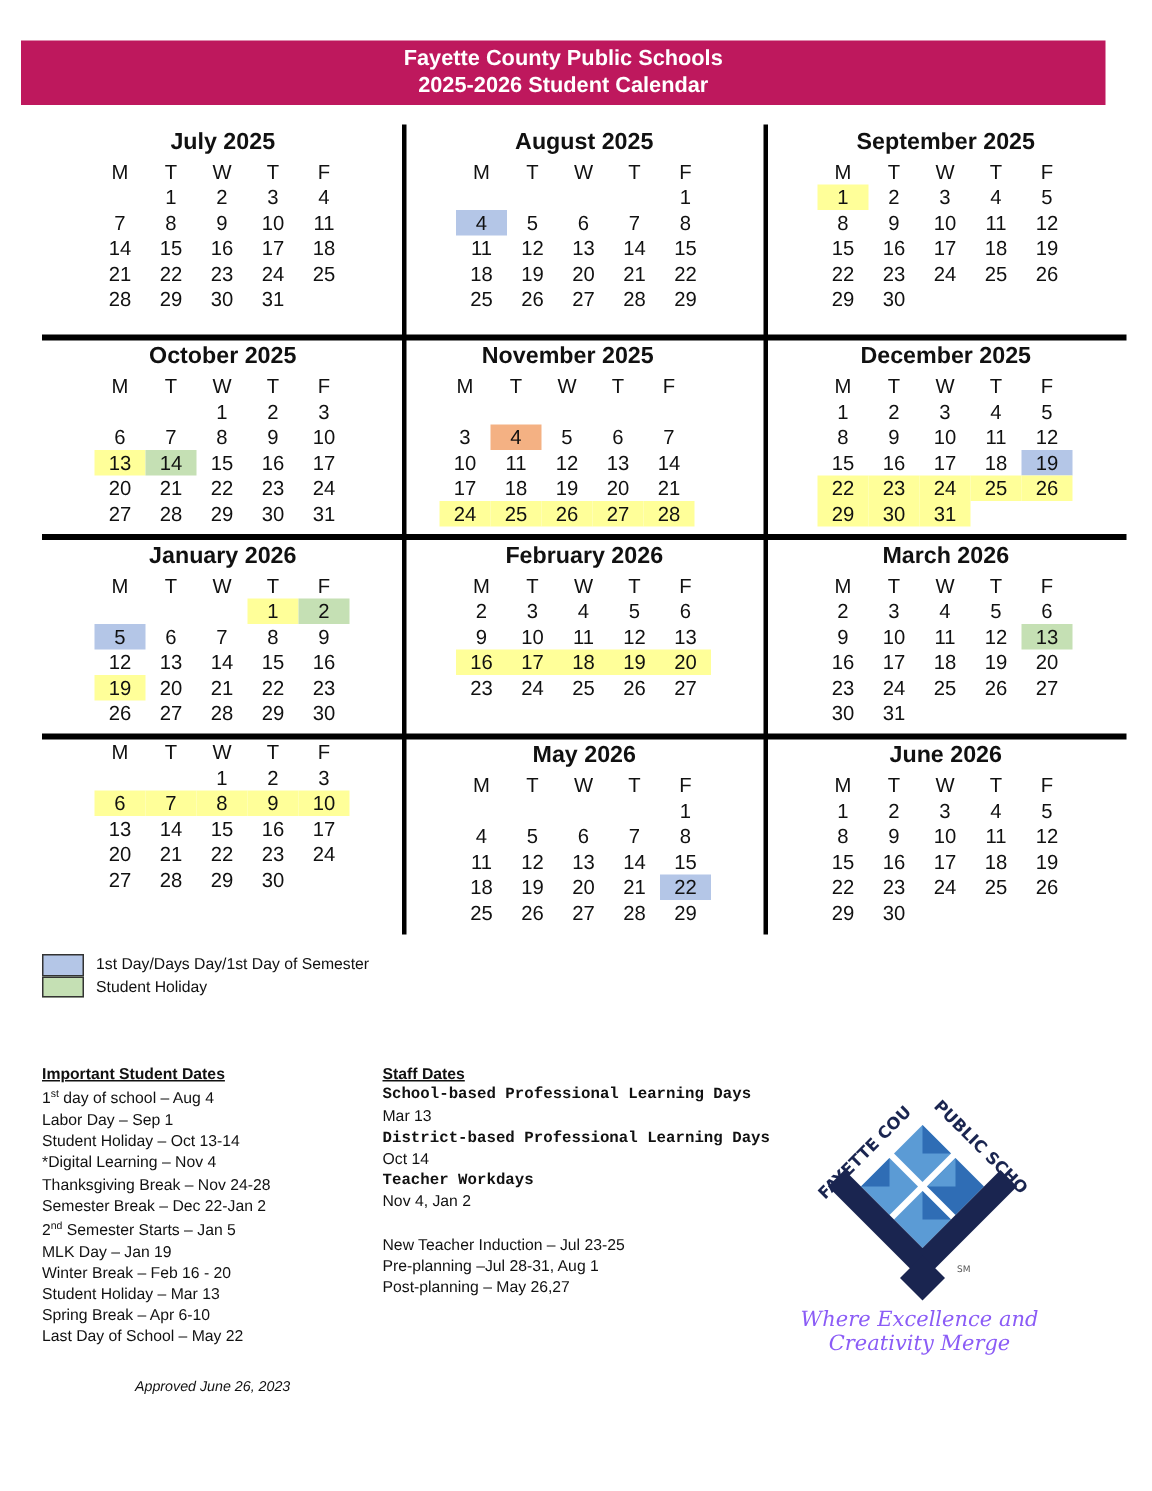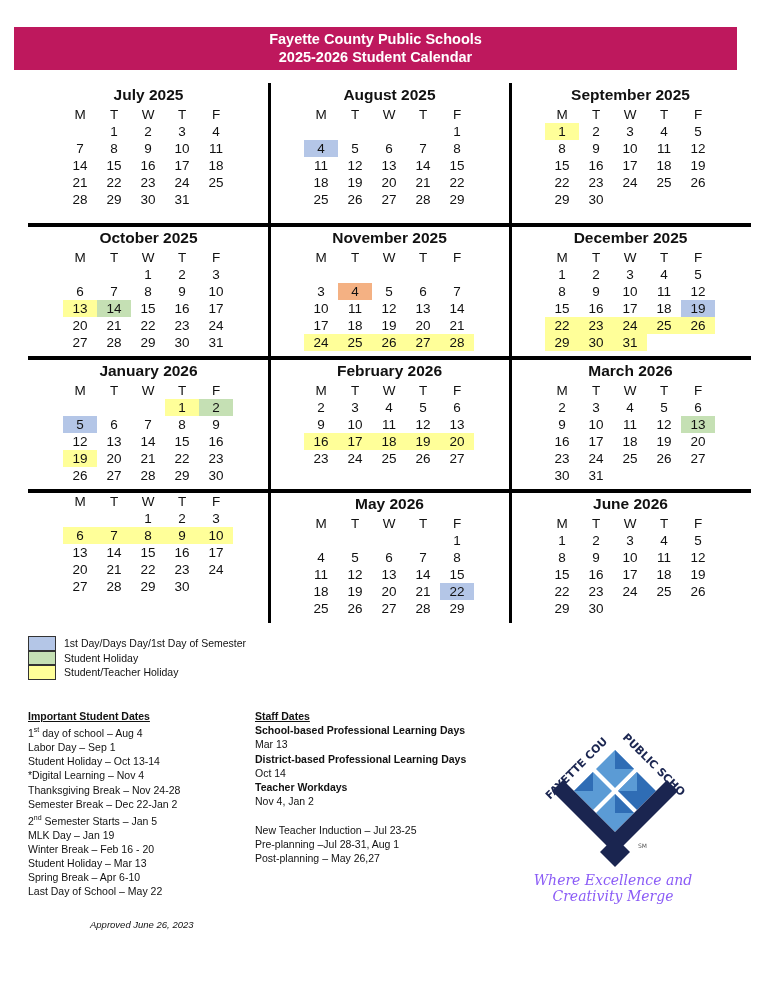--- a/index.html
+++ b/index.html
@@ -36,21 +36,21 @@
   .day.green { background: #c5e0b4; }
   .day.yellow { background: #ffff99; }
 
   .legend { position: absolute; left: 28px; top: 636px; }
   .legend-row { display: flex; align-items: center; height: 14.5px; }
   .swatch { width: 28px; height: 14.5px; border: 1px solid #333; margin-right: 8px; }
   .legend-label { font-size: 10.5px; }
 
   .dates { position: absolute; font-size: 10.5px; line-height: 14.2px; }
   .dates .hdr { font-weight: bold; text-decoration: underline; }
-  .dates .sub { font-weight: bold; }
+  .dates .sub { font-weight: bold; font-family: Liberation Mono, monospace; }
   .dates sup { font-size: 7px; }
   .gap { height: 14.2px; }
 
   .approved { position: absolute; left: 90px; top: 919px; font-size: 9.5px; font-style: italic; }
 
   .logo { position: absolute; left: 530px; top: 720px; width: 180px; height: 155px; }
   .tagline {
     position: absolute; left: 498px; top: 872px; width: 230px; text-align: center;
     font-family: "DejaVu Serif", serif; font-style: italic; font-size: 14px; color: #8b5cf6;
   }
@@ -202,21 +202,21 @@
         <div class="day">22</div>
         <div class="day">23</div>
         <div class="day">24</div>
         <div class="day">27</div>
         <div class="day">28</div>
         <div class="day">29</div>
         <div class="day">30</div>
         <div class="day">31</div>
       </div>
     </div>
-    <div class="month" style="left: 241px; top: 147px;">
+    <div class="month" style="left: 230px; top: 147px;">
       <div class="month-title">November 2025</div>
       <div class="cal">
         <div class="dow">M</div>
         <div class="dow">T</div>
         <div class="dow">W</div>
         <div class="dow">T</div>
         <div class="dow">F</div>
         <div class="day"></div>
         <div class="day"></div>
         <div class="day"></div>
@@ -486,24 +486,20 @@
   </div>
 
 <div class="legend" id="legend">
     <div class="legend-row">
       <div class="swatch" style="background: rgb(180, 198, 231);"></div>
       <div class="legend-label">1st Day/Days Day/1st Day of Semester</div>
     </div>
     <div class="legend-row">
       <div class="swatch" style="background: rgb(197, 224, 180);"></div>
       <div class="legend-label">Student Holiday</div>
-    </div>
-    <div class="legend-row">
-      <div class="swatch" style="background: rgb(255, 255, 153);"></div>
-      <div class="legend-label">Student/Teacher Holiday</div>
     </div>
   </div>
 
 <div class="dates" style="left:28px; top:709px;">
   <div class="hdr">Important Student Dates</div>
   <div id="student-items">
       <div><span>1</span><sup>st</sup><span> day of school – Aug 4</span></div>
       <div><span>Labor Day – Sep 1</span></div>
       <div><span>Student Holiday – Oct 13-14</span></div>
       <div><span>*Digital Learning – Nov 4</span></div>

